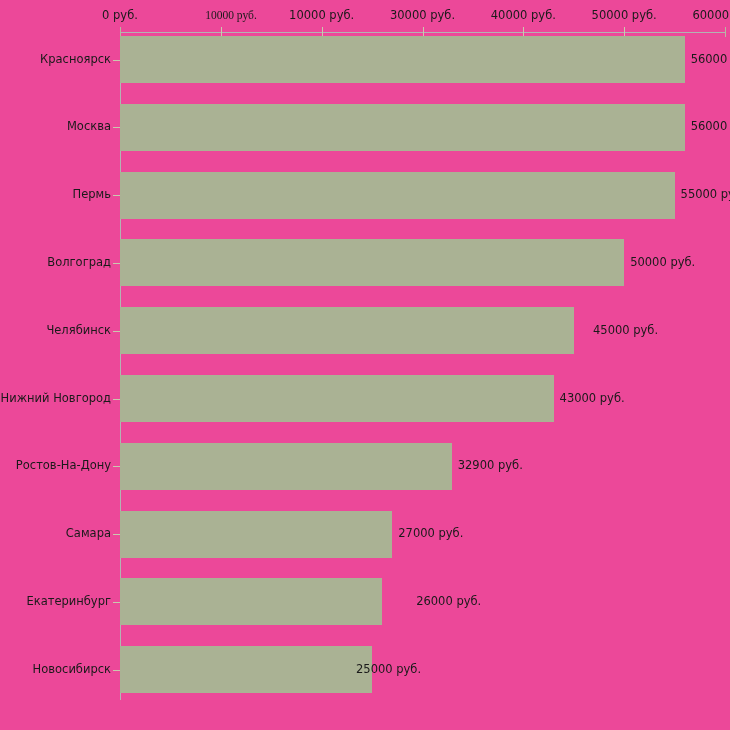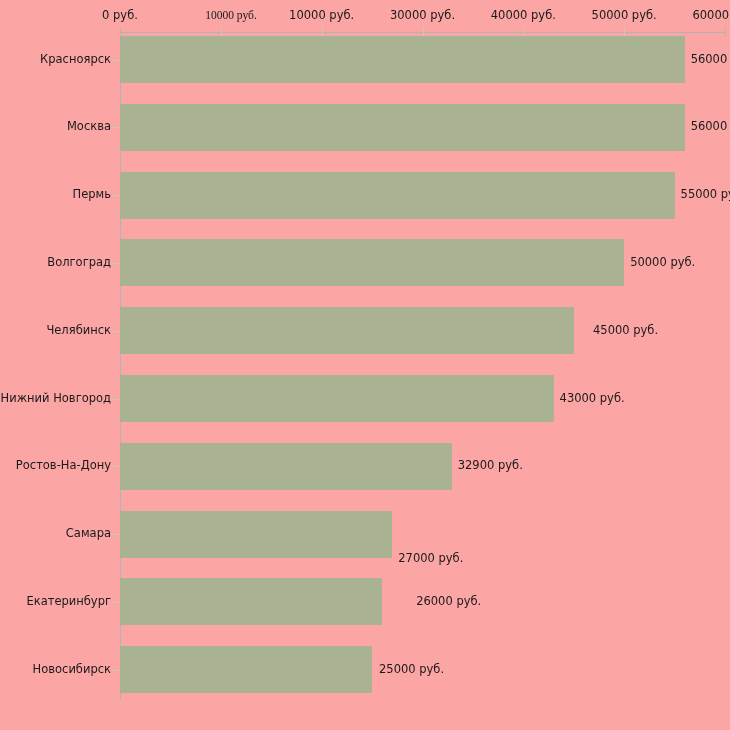--- a/index.html
+++ b/index.html
@@ -9,21 +9,21 @@
   }
   body {
     font-family: "DejaVu Sans", "Liberation Sans", sans-serif;
     -webkit-font-smoothing: antialiased;
   }
 
   #chart-root {
     position: relative;
     width: 730px;
     height: 730px;
-    background: #fca5a5;
+    background: #ec4899;
     overflow: hidden;
   }
 
   
   .x-axis-line {
     position: absolute;
     left: 120px;
     top: 32px;
     width: 605px;
     height: 1px;
@@ -183,18 +183,18 @@
       <div class="bar" title="Новосибирск — 25000 руб." style="left: 120px; top: 646.2px; width: 252.083px; background: rgb(170, 178, 148);"></div>
     </div>
   <div id="bar-values">
       <div class="bar-value" style="left: 690.667px; top: 59.5px;">56000 руб.</div>
       <div class="bar-value" style="left: 690.667px; top: 127.3px;">56000 руб.</div>
       <div class="bar-value" style="left: 680.583px; top: 195.1px;">55000 руб.</div>
       <div class="bar-value" style="left: 630.167px; top: 262.9px;">50000 руб.</div>
       <div class="bar-value" style="left: 593px; top: 330.7px;">45000 руб.</div>
       <div class="bar-value" style="left: 559.583px; top: 398.5px;">43000 руб.</div>
       <div class="bar-value" style="left: 457.742px; top: 466.3px;">32900 руб.</div>
-      <div class="bar-value" style="left: 398.25px; top: 534.1px; margin-top: 25px;">27000 руб.</div>
+      <div class="bar-value" style="left: 398.25px; top: 534.1px;">27000 руб.</div>
       <div class="bar-value" style="left: 388.167px; top: 601.9px; margin-left: 28px;">26000 руб.</div>
-      <div class="bar-value" style="left: 379px; top: 669.7px;">25000 руб.</div>
+      <div class="bar-value" style="left: 356px; top: 669.7px;">25000 руб.</div>
     </div>
 
 </div>
 
 </body></html>

